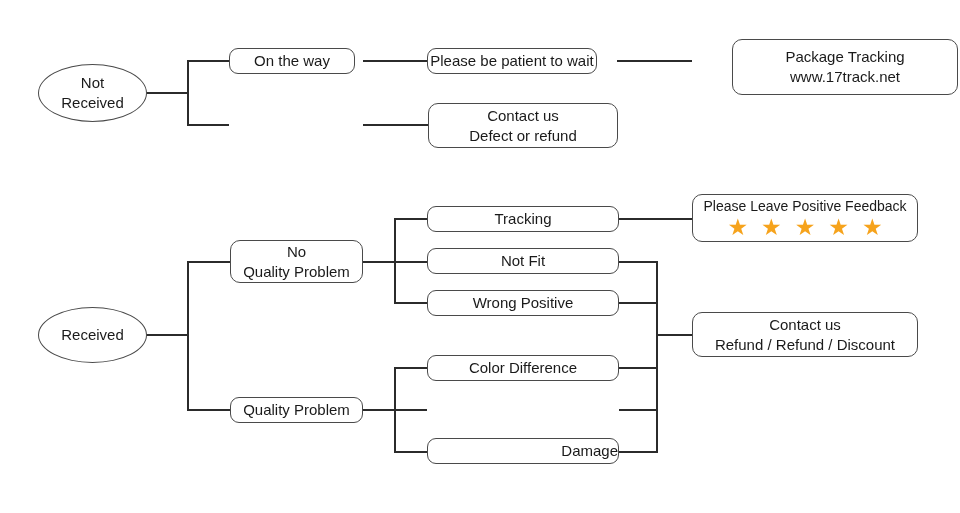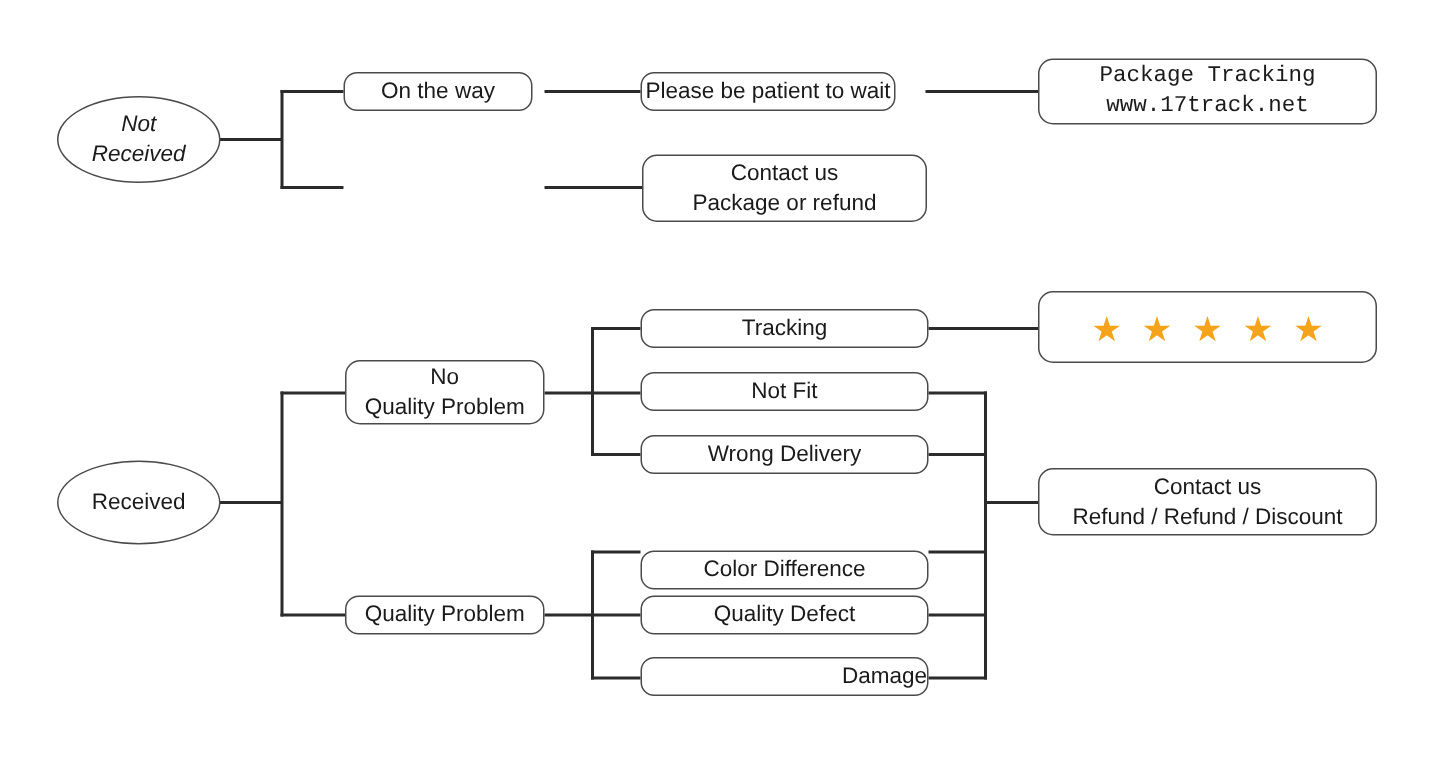--- a/index.html
+++ b/index.html
@@ -91,42 +91,42 @@
   <div class="hl" style="left:619px; top:218px; width:73px;"></div>
 
   <div class="hl" style="left:619px; top:261px; width:39px;"></div>
   <div class="hl" style="left:619px; top:302px; width:39px;"></div>
   <div class="hl" style="left:619px; top:367px; width:39px;"></div>
   <div class="hl" style="left:619px; top:409px; width:39px;"></div>
   <div class="hl" style="left:619px; top:451px; width:39px;"></div>
   <div class="vl" style="left:656px; top:261px; height:192px;"></div>
   <div class="hl" style="left:656px; top:334px; width:36px;"></div>
 
-  <div class="node ellipse" style="left:38px; top:64px; width:109px; height:58px;font-style:italic;">
+  <div class="node ellipse" style="left:38px; top:64px; width:109px; height:58px;">
     <span>Not</span>
     <span>Received</span>
   </div>
 
   <div class="node box small" style="left:229px; top:48px; width:126px; height:26px;">
     <span>On the way</span>
   </div>
 
 
   <div class="node box small" style="left:427px; top:48px; width:170px; height:26px;">
     <span>Please be patient to wait</span>
   </div>
 
-  <div class="node box" style="left:692px; top:39px; width:226px; height:44px;font-family:Liberation Mono, monospace;">
+  <div class="node box" style="left:732px; top:39px; width:226px; height:56px;">
     <span>Package Tracking</span>
     <span>www.17track.net</span>
   </div>
 
   <div class="node box" style="left:428px; top:103px; width:190px; height:45px;">
     <span>Contact us</span>
-    <span>Package or refund</span>
+    <span>Defect or refund</span>
   </div>
 
   <div class="node ellipse" style="left:38px; top:307px; width:109px; height:56px;">
     <span>Received</span>
   </div>
 
   <div class="node box" style="left:230px; top:240px; width:133px; height:43px;">
     <span>No</span>
     <span>Quality Problem</span>
   </div>
@@ -137,40 +137,38 @@
 
   <div class="node box small" style="left:427px; top:206px; width:192px; height:26px;">
     <span>Tracking</span>
   </div>
 
   <div class="node box small" style="left:427px; top:248px; width:192px; height:26px;text-align:right;">
     <span>Not Fit</span>
   </div>
 
   <div class="node box small" style="left:427px; top:290px; width:192px; height:26px;">
-    <span>Wrong Delivery</span>
+    <span>Wrong Positive</span>
   </div>
 
   <div class="node box" style="left:692px; top:194px; width:226px; height:48px;">
+    <span class="feedback-title">Please Leave Positive Feedback</span>
     <div class="stars">
       <span class="star">★</span>
       <span class="star">★</span>
       <span class="star">★</span>
       <span class="star">★</span>
       <span class="star">★</span>
     </div>
   </div>
 
-  <div class="node box small" style="left:427px; top:355px; width:192px; height:26px;margin-top:12px;">
+  <div class="node box small" style="left:427px; top:355px; width:192px; height:26px;">
     <span>Color Difference</span>
   </div>
 
-  <div class="node box small" style="left:427px; top:397px; width:192px; height:26px;">
-    <span>Quality Defect</span>
-  </div>
 
   <div class="node box small" style="left:427px; top:438px; width:192px; height:26px;align-items:flex-end;">
     <span>Damage</span>
   </div>
 
   <div class="node box" style="left:692px; top:312px; width:226px; height:45px;">
     <span>Contact us</span>
     <span>Refund / Refund / Discount</span>
   </div>
 

